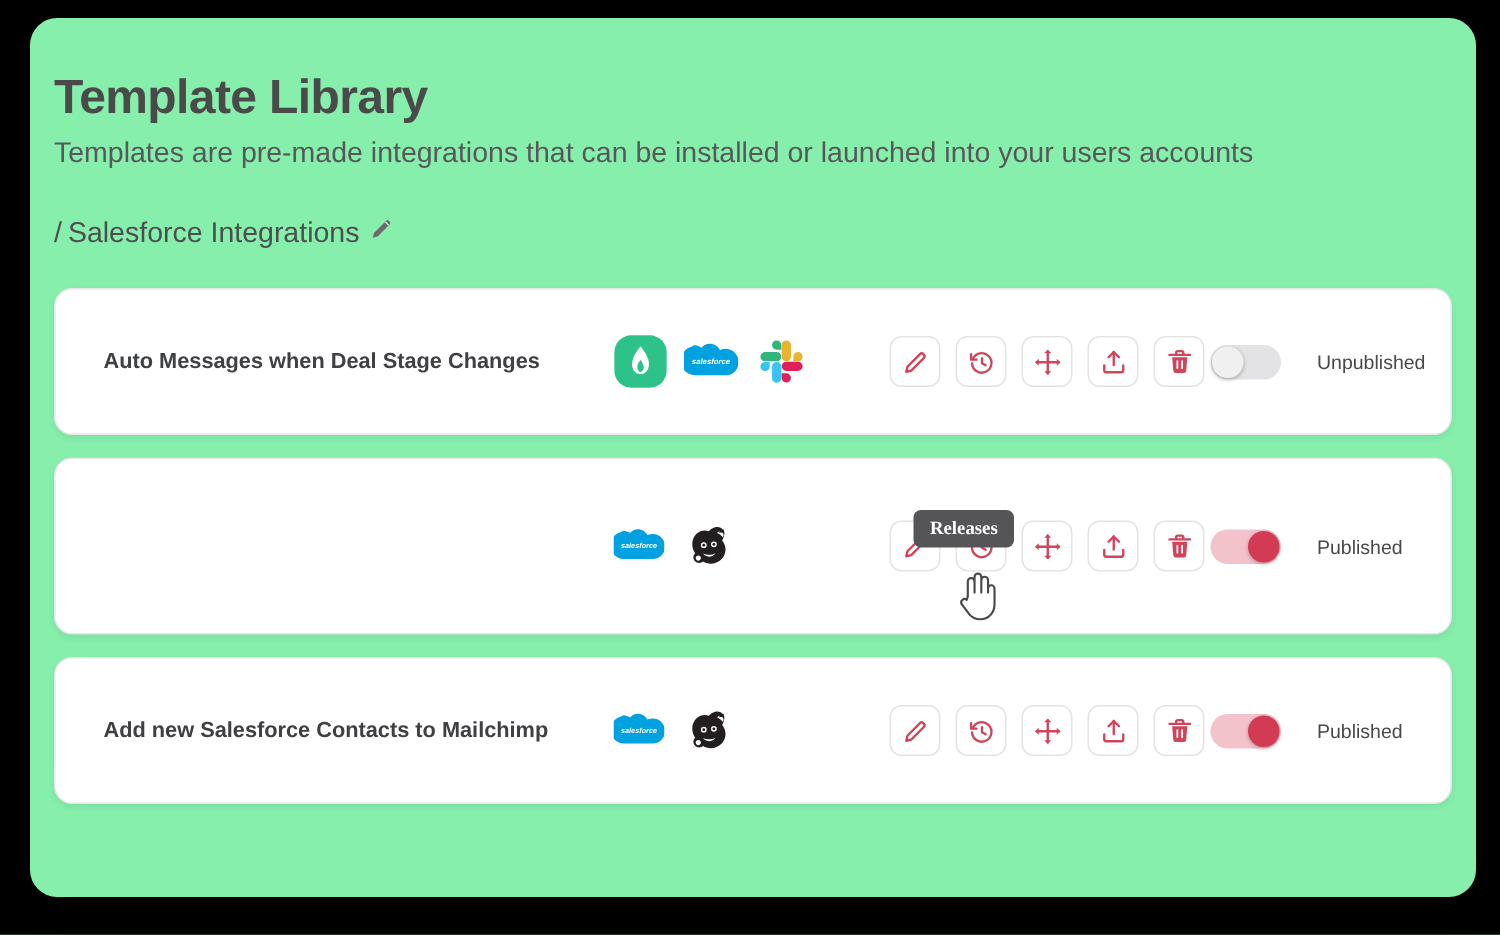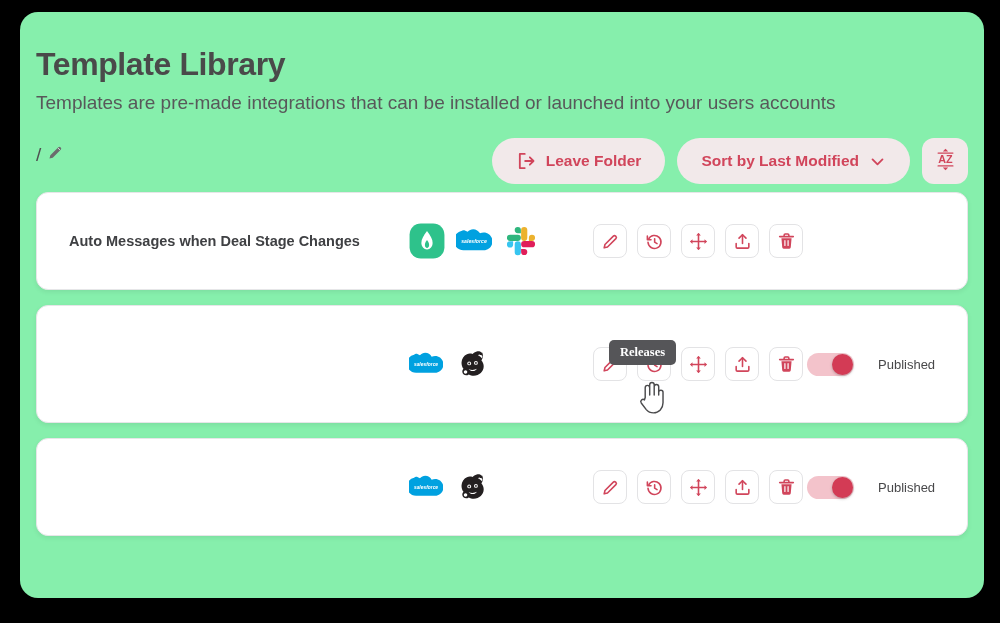--- a/index.html
+++ b/index.html
@@ -226,52 +226,28 @@
 
   <div class="header">
     <div class="page-title">Template Library</div>
     <div class="page-subtitle">Templates are pre-made integrations that can be installed or launched into your users accounts</div>
 
   </div>
 
   <div class="folder-bar">
     <div class="breadcrumb">
       <span>/</span>
+      <span>Salesforce Integrations</span>
       <span class="pencil-inline">
         <svg width="17" height="17">
             <use href="#sym-pencil-gray"></use>
           </svg>
       </span>
     </div>
 
-    <div class="folder-actions">
-      <button class="pill">
-        <span>
-          <svg width="20" height="20" style="color:#d1455b">
-              <use href="#sym-exit"></use>
-            </svg>
-        </span>
-        <span>Leave Folder</span>
-      </button>
-      <button class="pill">
-        <span>Sort by Last Modified</span>
-        <span>
-          <svg width="17" height="17" style="color:#d1455b">
-              <use href="#sym-chevron"></use>
-            </svg>
-        </span>
-      </button>
-      <button class="icon-square">
-        <span>
-          <svg width="27" height="27" style="color:#d1455b">
-              <use href="#sym-azsort"></use>
-            </svg>
-        </span>
-      </button>
-    </div>
   </div>
 
   <div class="rows">
 
     <div class="row">
       <div class="row-title">Auto Messages when Deal Stage Changes</div>
       <div class="row-apps">
         <svg class="app-icon">
             <use href="#sym-greenapp"></use>
           </svg>
@@ -302,20 +278,26 @@
           <svg width="19" height="19" style="color:#d1455b">
               <use href="#sym-upload"></use>
             </svg>
         </button>
         <button class="act-btn">
           <svg width="19" height="19" style="color:#d1455b">
               <use href="#sym-trash"></use>
             </svg>
         </button>
       </div>
+      <div class="row-status">
+        <div class="toggle">
+            <div class="knob"></div>
+          </div>
+        <div class="status-label">Unpublished</div>
+      </div>
     </div>
 
     <div class="row tall">
       <div class="row-apps">
         <svg class="app-icon sm" viewBox="0 0 64 46">
             <use href="#sym-salesforce"></use>
           </svg>
         <svg class="app-icon">
             <use href="#sym-mailchimp"></use>
           </svg>
@@ -349,20 +331,21 @@
       </div>
       <div class="row-status">
         <div class="toggle on">
             <div class="knob"></div>
           </div>
         <div class="status-label">Published</div>
       </div>
     </div>
 
     <div class="row">
+      <div class="row-title">Add new Salesforce Contacts to Mailchimp</div>
       <div class="row-apps">
         <svg class="app-icon sm" viewBox="0 0 64 46">
             <use href="#sym-salesforce"></use>
           </svg>
         <svg class="app-icon">
             <use href="#sym-mailchimp"></use>
           </svg>
       </div>
       <div class="row-actions">
         <button class="act-btn">

